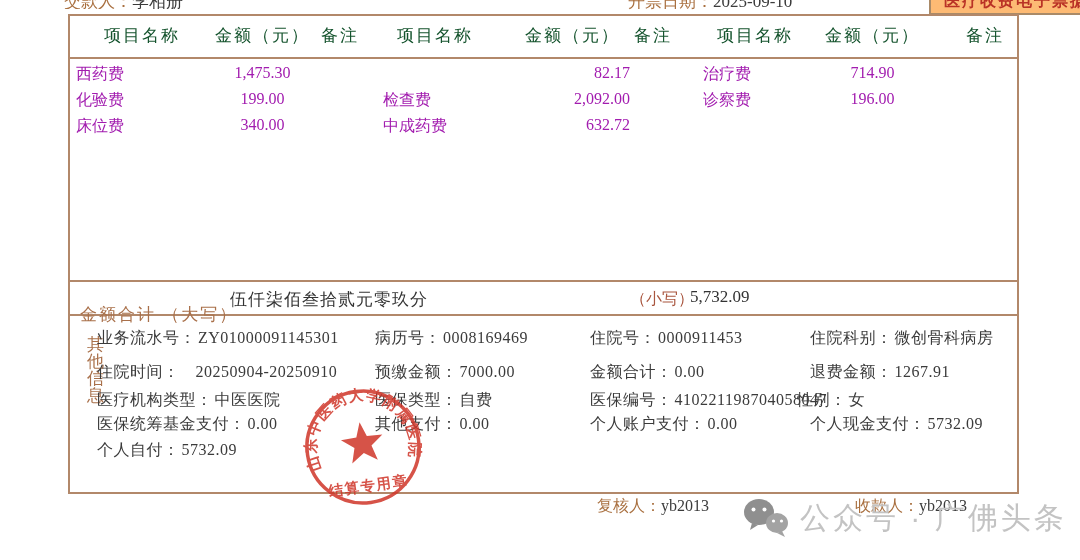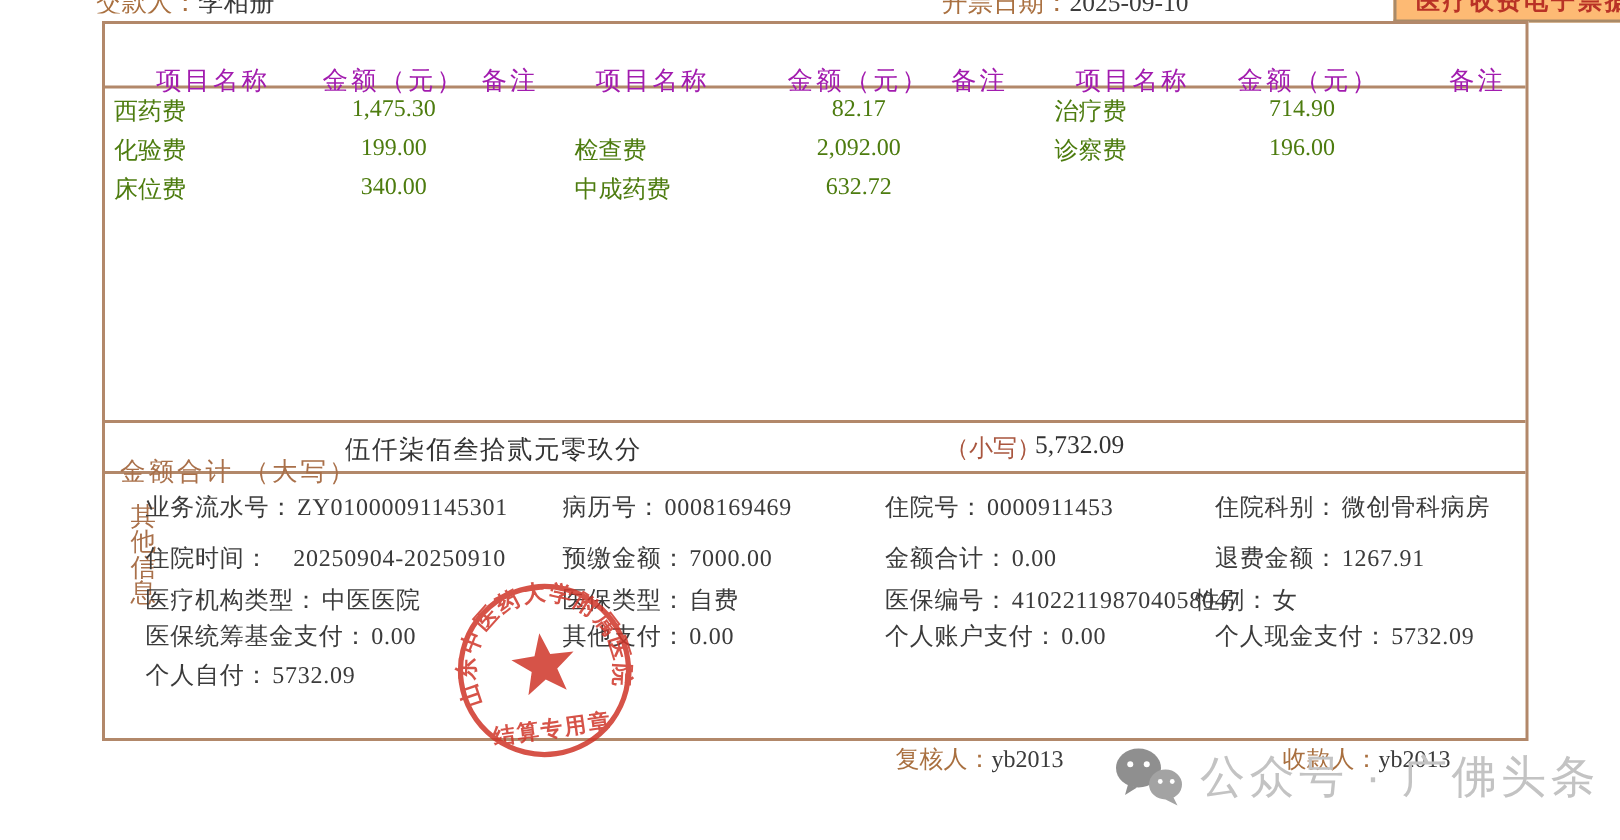--- a/index.html
+++ b/index.html
@@ -14,31 +14,31 @@
   .lab{color:#a97040;} .val{color:#3b3b3b;}
   .redbox{position:absolute;left:897px;top:0;width:170px;height:13px;border:2px solid #a98a68;
           border-top:none;overflow:hidden;background:#fdba74;margin-left:32px;}
   .redbox .inner{display:block;margin-top:-9px;text-align:center;font-size:16px;font-weight:bold;
           color:#b93226;letter-spacing:2px;white-space:nowrap;}
 
   
   .receipt{position:absolute;left:68px;top:14px;width:947px;height:476px;border:2px solid #b2886a;background:#fff;}
 
   .hdr{position:absolute;left:0;top:0;width:100%;height:41px;border-bottom:2px solid #b2886a;}
-  .hcell{position:absolute;top:26px;font-size:17px;letter-spacing:2px;color:#a21caf;text-align:center;white-space:nowrap;}
+  .hcell{position:absolute;top:8px;font-size:17px;letter-spacing:2px;color:#14532d;text-align:center;white-space:nowrap;}
   .h-name1{left:2px;width:140px;}   .h-amt1{left:135px;width:115px;}  .h-note1{left:245px;width:50px;}
   .h-name2{left:305px;width:120px;} .h-amt2{left:445px;width:115px;} .h-note2{left:558px;width:50px;}
   .h-name3{left:625px;width:120px;} .h-amt3{left:745px;width:115px;} .h-note3{left:890px;width:50px;}
 
   .irow{position:absolute;left:0;width:100%;height:22px;}
   .ir1{top:48px;}.ir2{top:74px;}.ir3{top:100px;padding-left:48px;}
-  .icell{position:absolute;font-size:16px;color:#4d7c0f;white-space:nowrap;}
+  .icell{position:absolute;font-size:16px;color:#a21caf;white-space:nowrap;}
   .i-name1{left:6px;width:150px;}  .i-amt1{left:135px;width:115px;text-align:center;}
-  .i-name2{left:313px;width:150px;}.i-amt2{left:445px;width:115px;text-align:center;}
-  .i-name3{left:633px;width:150px;}.i-amt3{left:776px;width:115px;text-align:left;}
+  .i-name2{left:313px;width:150px;}.i-amt2{left:445px;width:115px;text-align:right;}
+  .i-name3{left:633px;width:150px;}.i-amt3{left:745px;width:115px;text-align:center;}
 
   
   .total-row{position:absolute;left:0;top:264px;width:100%;height:32px;
              border-top:2px solid #b2886a;border-bottom:2px solid #b2886a;}
   .t-label{position:absolute;left:10px;top:21px;color:#a9704a;font-size:17px;letter-spacing:2px;white-space:nowrap;}
   .t-upper{position:absolute;left:160px;top:6px;color:#333;font-size:17px;letter-spacing:1px;white-space:nowrap;}
   .t-small{position:absolute;left:560px;top:7px;color:#a9563f;font-size:16px;white-space:nowrap;}
   .t-amt{position:absolute;left:620px;top:5px;color:#333;font-size:17px;white-space:nowrap;}
 
   

